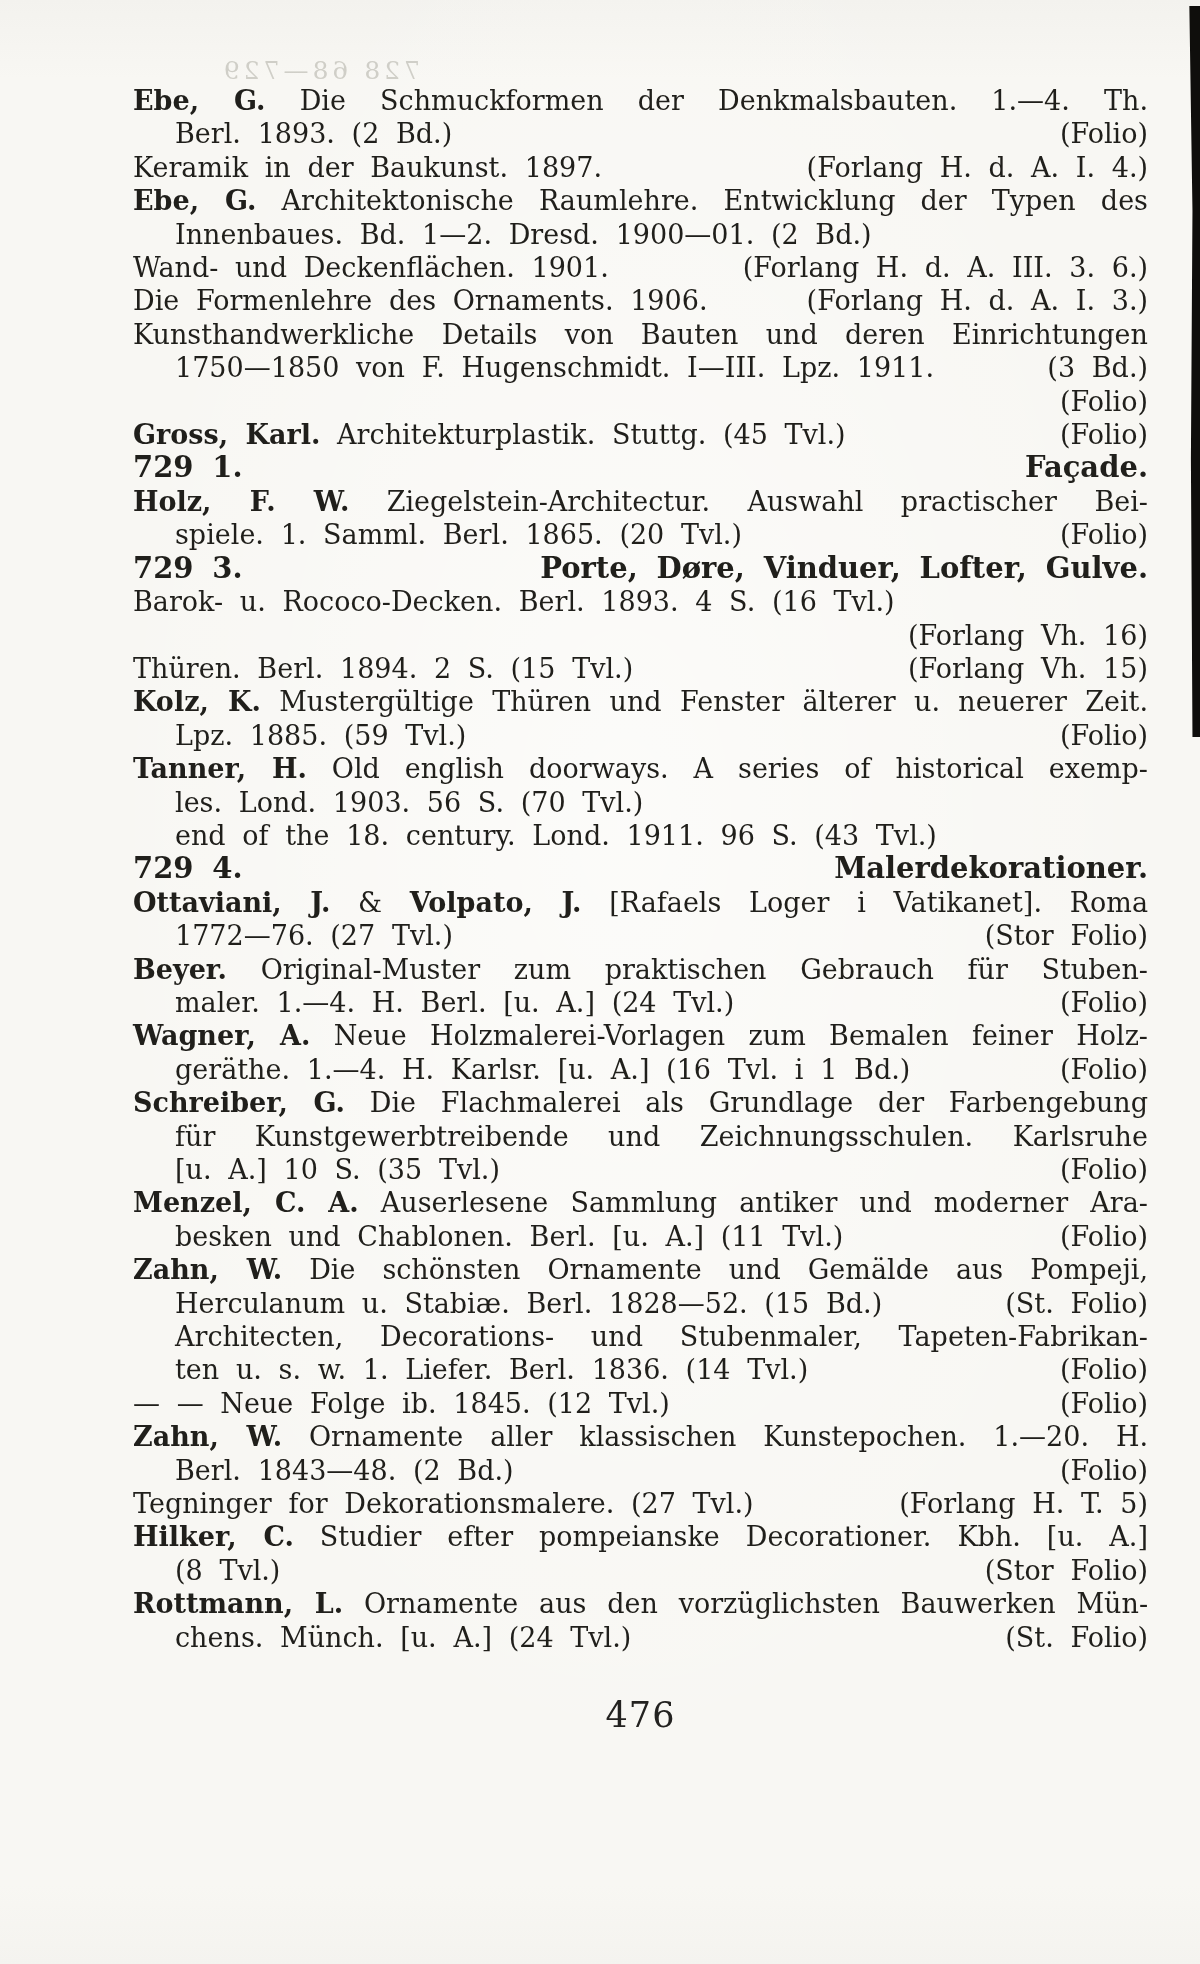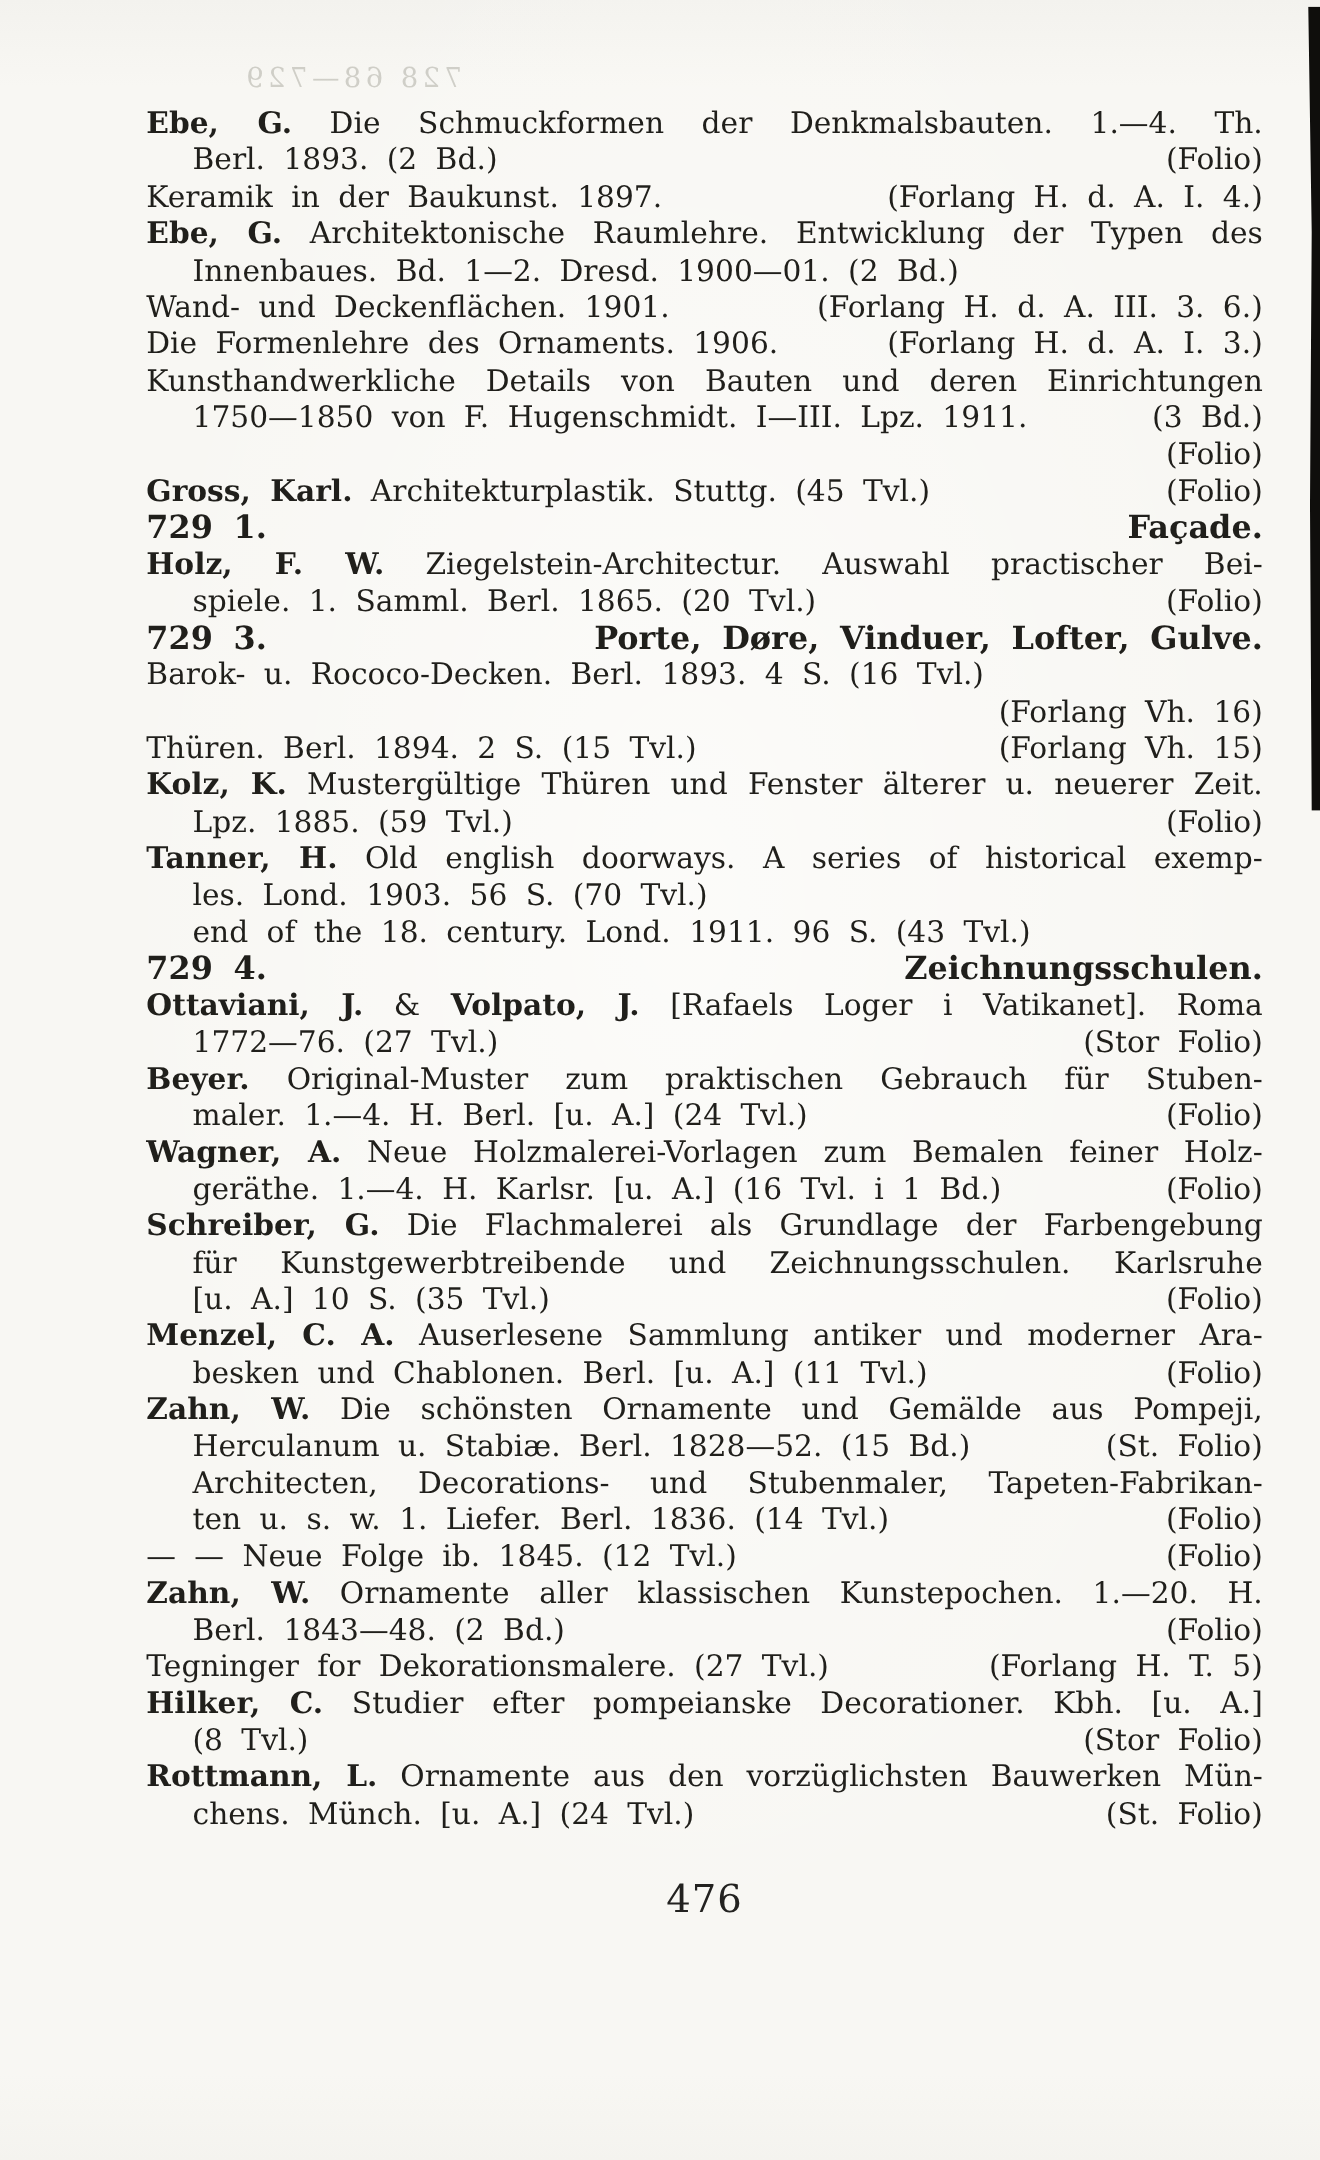--- a/index.html
+++ b/index.html
@@ -24,21 +24,21 @@
   
   .bleed{
     position:absolute;left:160px;top:56px;width:260px;
     transform:scaleX(-1);
     color:#a9a89e;opacity:.5;
     font-size:25px;letter-spacing:4px;
     filter:blur(.7px);
     user-select:none;
   }
   .textblock{
-    position:absolute;left:133px;top:96px;width:1015px;
+    position:absolute;left:133px;top:84px;width:1015px;
     color:#201f1b;
   }
   .line{
     font-size:27px;line-height:33.4px;
     word-spacing:.30em;
     white-space:nowrap;
   }
   .line.full{white-space:normal;text-align:justify;text-align-last:justify;}
   .line.split{display:flex;justify-content:space-between;white-space:nowrap;}
   .line.right{text-align:right;}
@@ -111,21 +111,21 @@
         <div class="line full"><span class="lpart"><span class="bold">Kolz, K.</span><span class="reg"> Mustergültige Thüren und Fenster älterer u. neuerer Zeit.</span></span></div>
         <div class="line split indent">
           <span class="lpart"><span class="reg">Lpz. 1885. (59 Tvl.)</span></span>
           <span class="rpart"><span class="reg">(Folio)</span></span>
         </div>
         <div class="line full"><span class="lpart"><span class="bold">Tanner, H.</span><span class="reg"> Old english doorways. A series of historical exemp-</span></span></div>
         <div class="line left indent"><span class="lpart"><span class="reg">les. Lond. 1903. 56 S. (70 Tvl.)</span></span></div>
         <div class="line left indent"><span class="lpart"><span class="reg">end of the 18. century. Lond. 1911. 96 S. (43 Tvl.)</span></span></div>
         <div class="line split hdr">
           <span class="lpart"><span class="bold">729 4.</span></span>
-          <span class="rpart"><span class="bold">Zeichnungsschulen.</span></span>
+          <span class="rpart"><span class="bold">Malerdekorationer.</span></span>
         </div>
         <div class="line full"><span class="lpart"><span class="bold">Ottaviani, J.</span><span class="reg"> &amp; </span><span class="bold">Volpato, J.</span><span class="reg"> [Rafaels Loger i Vatikanet]. Roma</span></span></div>
         <div class="line split indent">
           <span class="lpart"><span class="reg">1772—76. (27 Tvl.)</span></span>
           <span class="rpart"><span class="reg">(Stor Folio)</span></span>
         </div>
         <div class="line full"><span class="lpart"><span class="bold">Beyer.</span><span class="reg"> Original-Muster zum praktischen Gebrauch für Stuben-</span></span></div>
         <div class="line split indent">
           <span class="lpart"><span class="reg">maler. 1.—4. H. Berl. [u. A.] (24 Tvl.)</span></span>
           <span class="rpart"><span class="reg">(Folio)</span></span>

